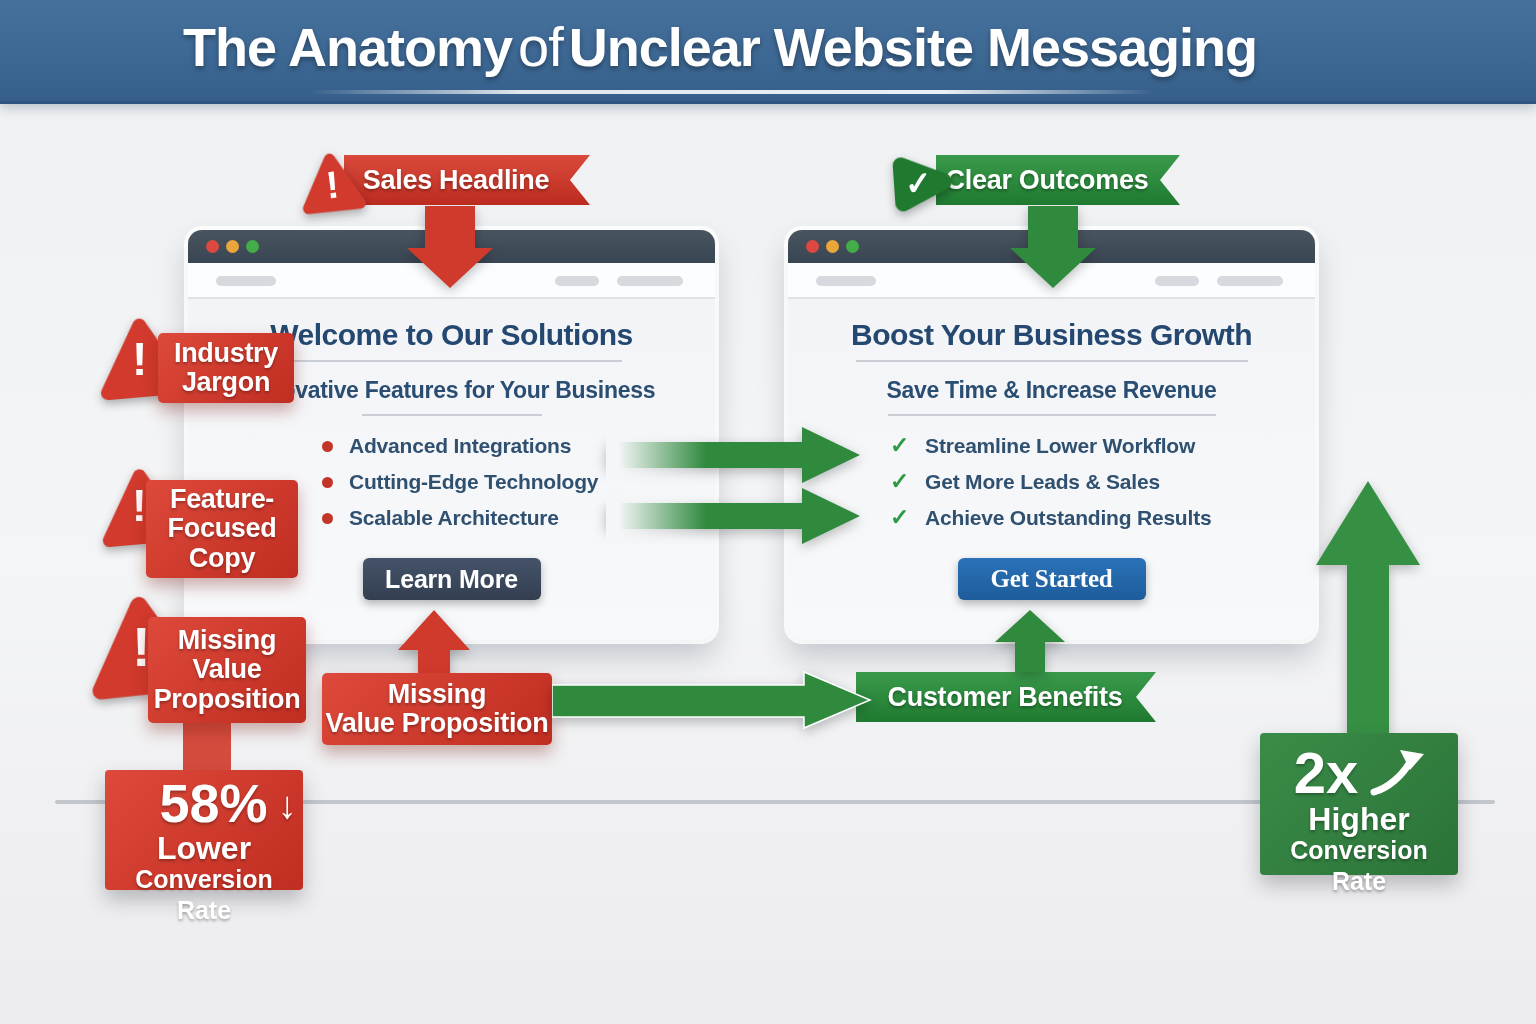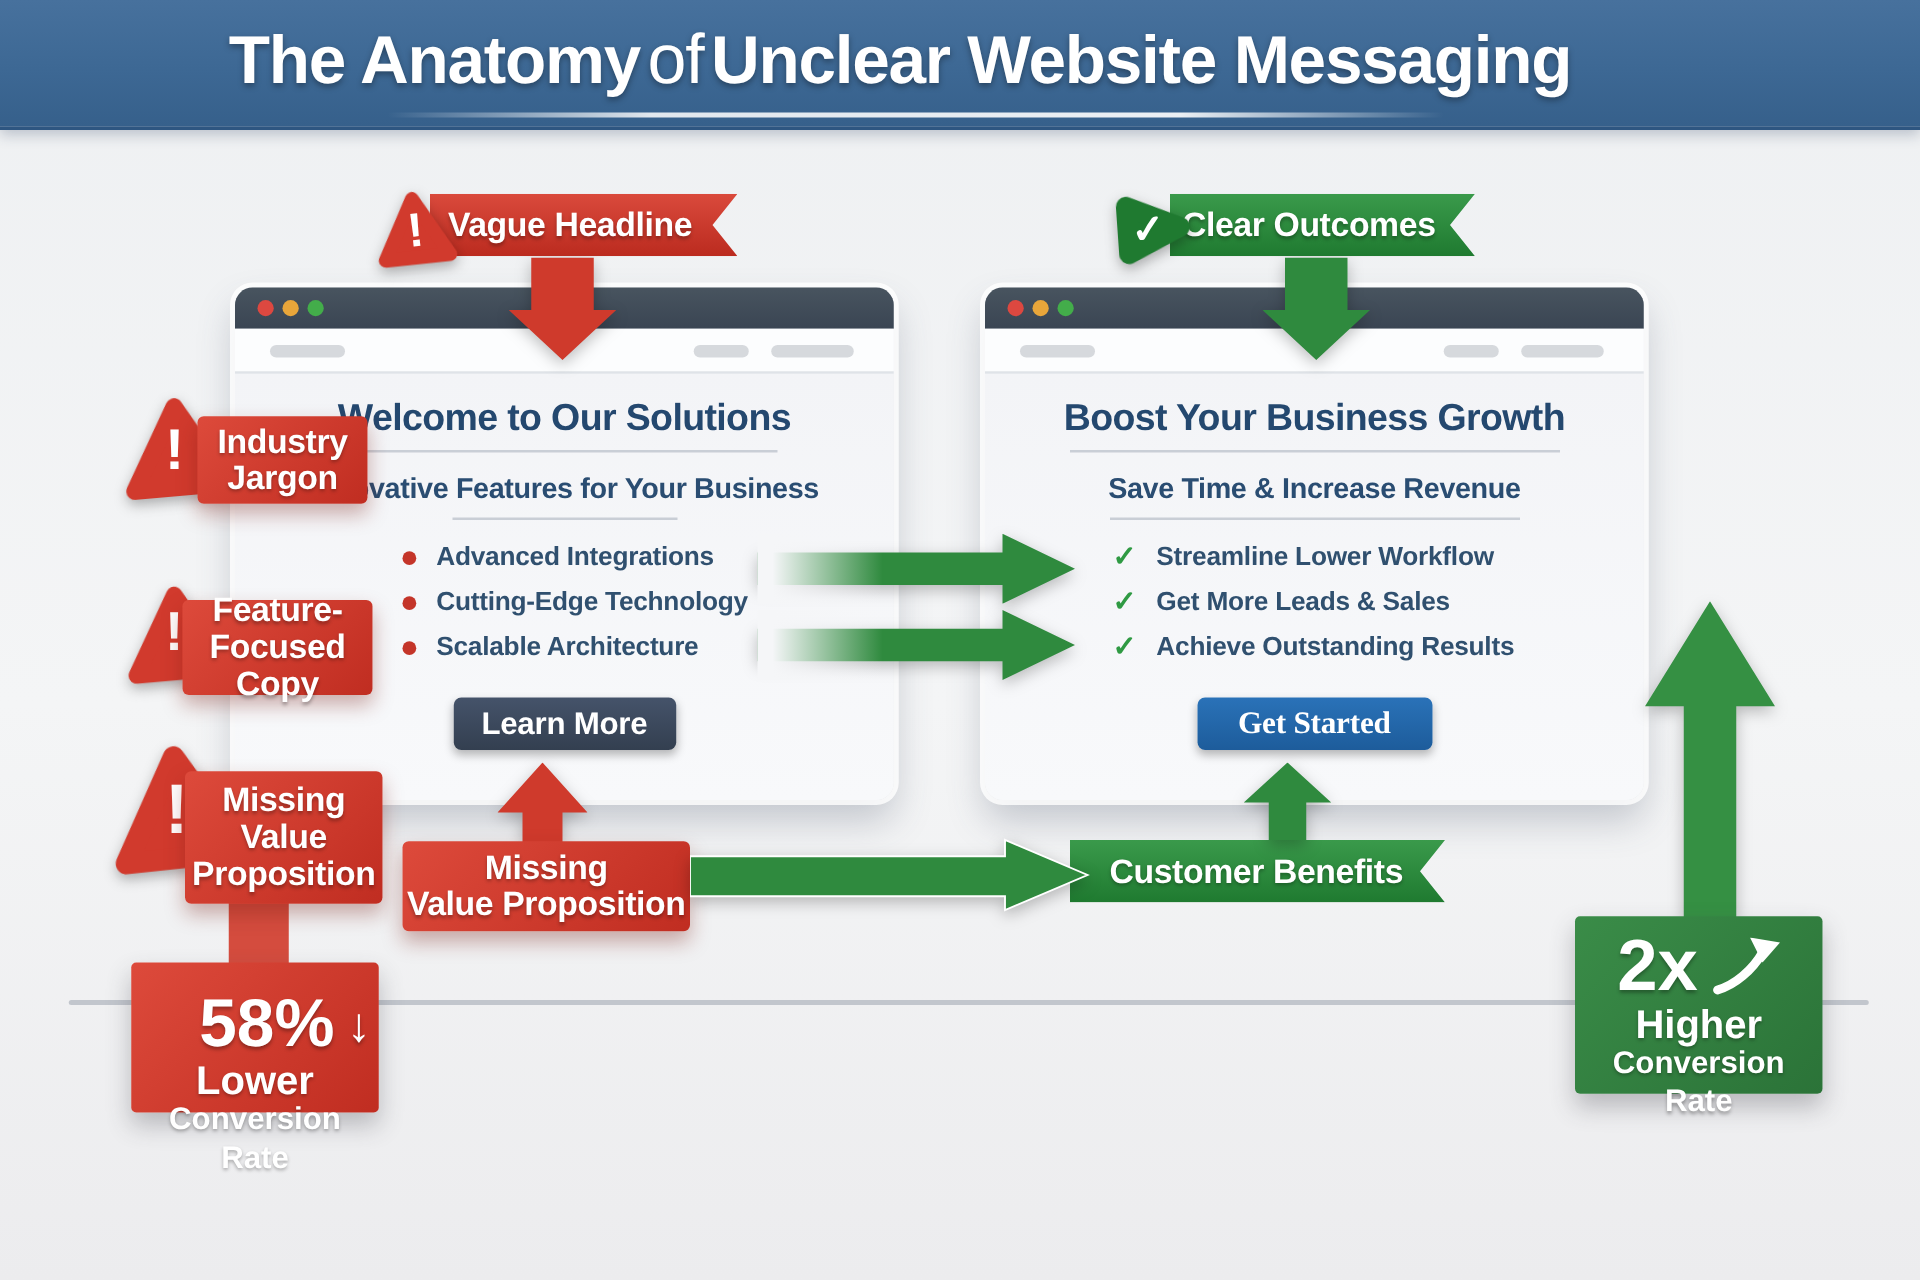--- a/index.html
+++ b/index.html
@@ -92,21 +92,21 @@
 
   
   .stat { position:absolute; z-index:2; color:#fff; text-align:center; border-radius:4px;
           text-shadow:0 2px 3px rgba(0,0,0,.3); box-shadow:0 10px 20px rgba(60,60,70,.3); }
   .stat-red   { left:105px; top:770px; width:198px; height:120px;
                 background:linear-gradient(135deg,#dd4a3b,#c02d21); }
   .stat-green { left:1260px; top:733px; width:198px; height:142px;
                 background:linear-gradient(135deg,#3a8c48,#2b7338); }
   .stat-line1 { display:flex; align-items:center; justify-content:center; gap:10px;
                 font-weight:bold; }
-  .stat-red .stat-line1   { margin-top:20px; font-size:54px; height:58px;padding-left:48px; }
+  .stat-red .stat-line1   { margin-top:4px; font-size:54px; height:58px;padding-left:48px; }
   .stat-green .stat-line1 { margin-top:8px; font-size:58px; height:62px; }
   .stat-dir { font-size:38px; transform:translateY(2px); }
   .stat-q { font-size:32px; font-weight:bold; line-height:1; }
   .stat-m { font-size:25px; font-weight:bold; line-height:1.25; }
   .connector { position:absolute; left:183px; top:715px; width:48px; height:60px;
                background:#d44c3e; z-index:1; }
 </style>
 </head>
 <body>
 
@@ -178,21 +178,21 @@
         </div>
       <div class="row">
           <span class="tick">✓</span>
           <span>Achieve Outstanding Results</span>
         </div>
     </div>
     <button class="cta blue">Get Started</button>
   </section>
 
   <div class="ribbon" style="left:300px; top:152px; width:290px;">
-    <div class="ribbon-body red" style="width:246px;">Vague Headline</div>
+    <div class="ribbon-body red" style="width:246px;">Sales Headline</div>
     <div class="badge" style="transform:rotate(-6deg);">
       <svg width="64" height="62" viewBox="0 0 64 62">
           <polygon points="32,7 58,54 6,54" fill="#d13a2d" stroke="#d13a2d" stroke-width="11" stroke-linejoin="round"></polygon>
         </svg>
       <span class="glyph" style="left:26px; top:12px; font-size:38px;">!</span>
     </div>
   </div>
   <div class="arrow" style="left:407px; top:206px;">
     <svg width="86" height="82" viewBox="0 0 86 82">
         <polygon points="18,0 68,0 68,42 86,42 43,82 0,42 18,42" fill="#cf3a2c"></polygon>
@@ -223,21 +223,21 @@
       <div>Industry</div>
       <div>Jargon</div>
     </div>
   </div>
 
   <div class="callout" style="left:100px; top:455px;">
     <svg class="tri" width="84" height="78" viewBox="0 0 64 58" style="transform:rotate(-5deg); margin-top:12px;">
         <polygon points="32,6 59,53 5,53" fill="#d13a2d" stroke="#d13a2d" stroke-width="10" stroke-linejoin="round"></polygon>
       </svg>
     <span class="excl" style="left:32px; top:26px; font-size:44px;">!</span>
-    <div class="callout-box" style="left:46px; top:25px; width:152px; height:76px;">
+    <div class="callout-box" style="left:46px; top:25px; width:152px; height:98px;">
       <div>Feature-</div>
       <div>Focused</div>
       <div>Copy</div>
     </div>
   </div>
 
   <div class="callout" style="left:88px; top:590px;">
     <svg class="tri" width="110" height="100" viewBox="0 0 64 58" style="transform:rotate(-6deg); margin-top:5px;">
         <polygon points="32,6 59,53 5,53" fill="#d13a2d" stroke="#d13a2d" stroke-width="10" stroke-linejoin="round"></polygon>
       </svg>

